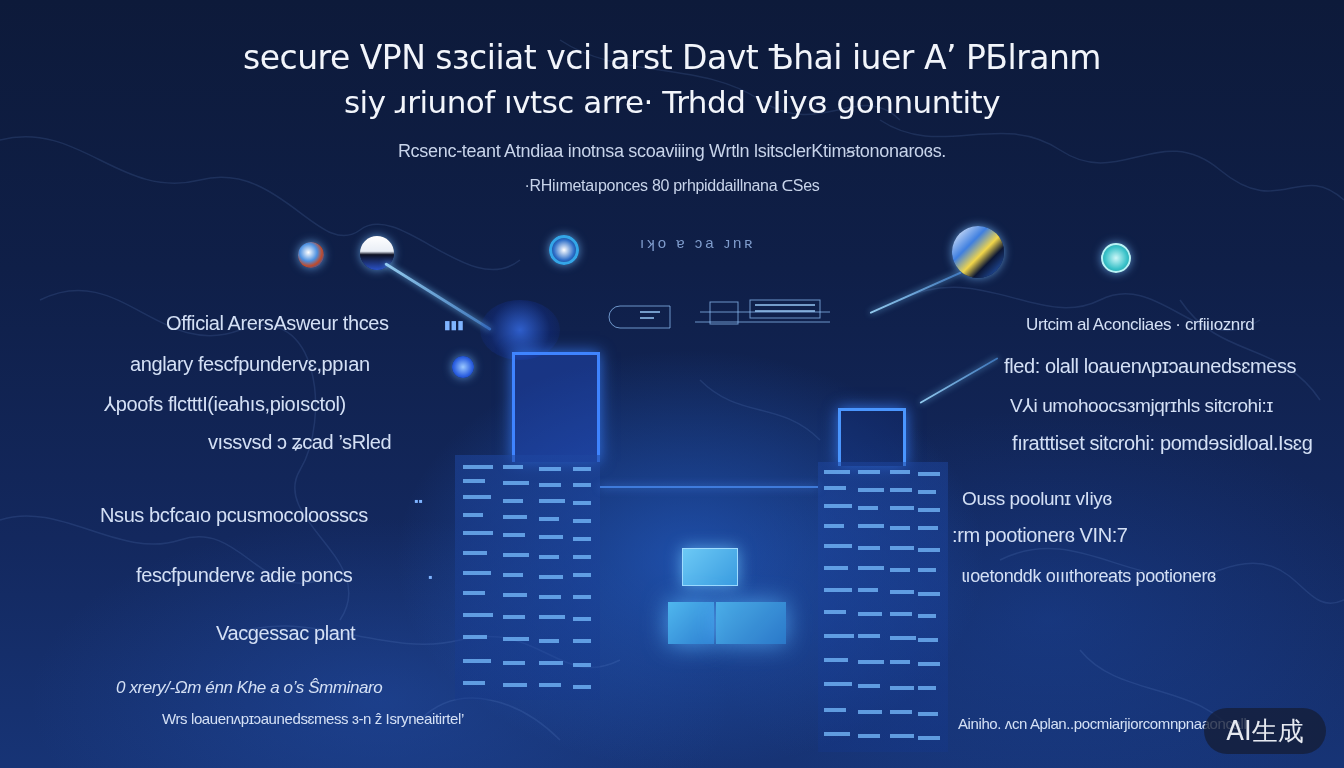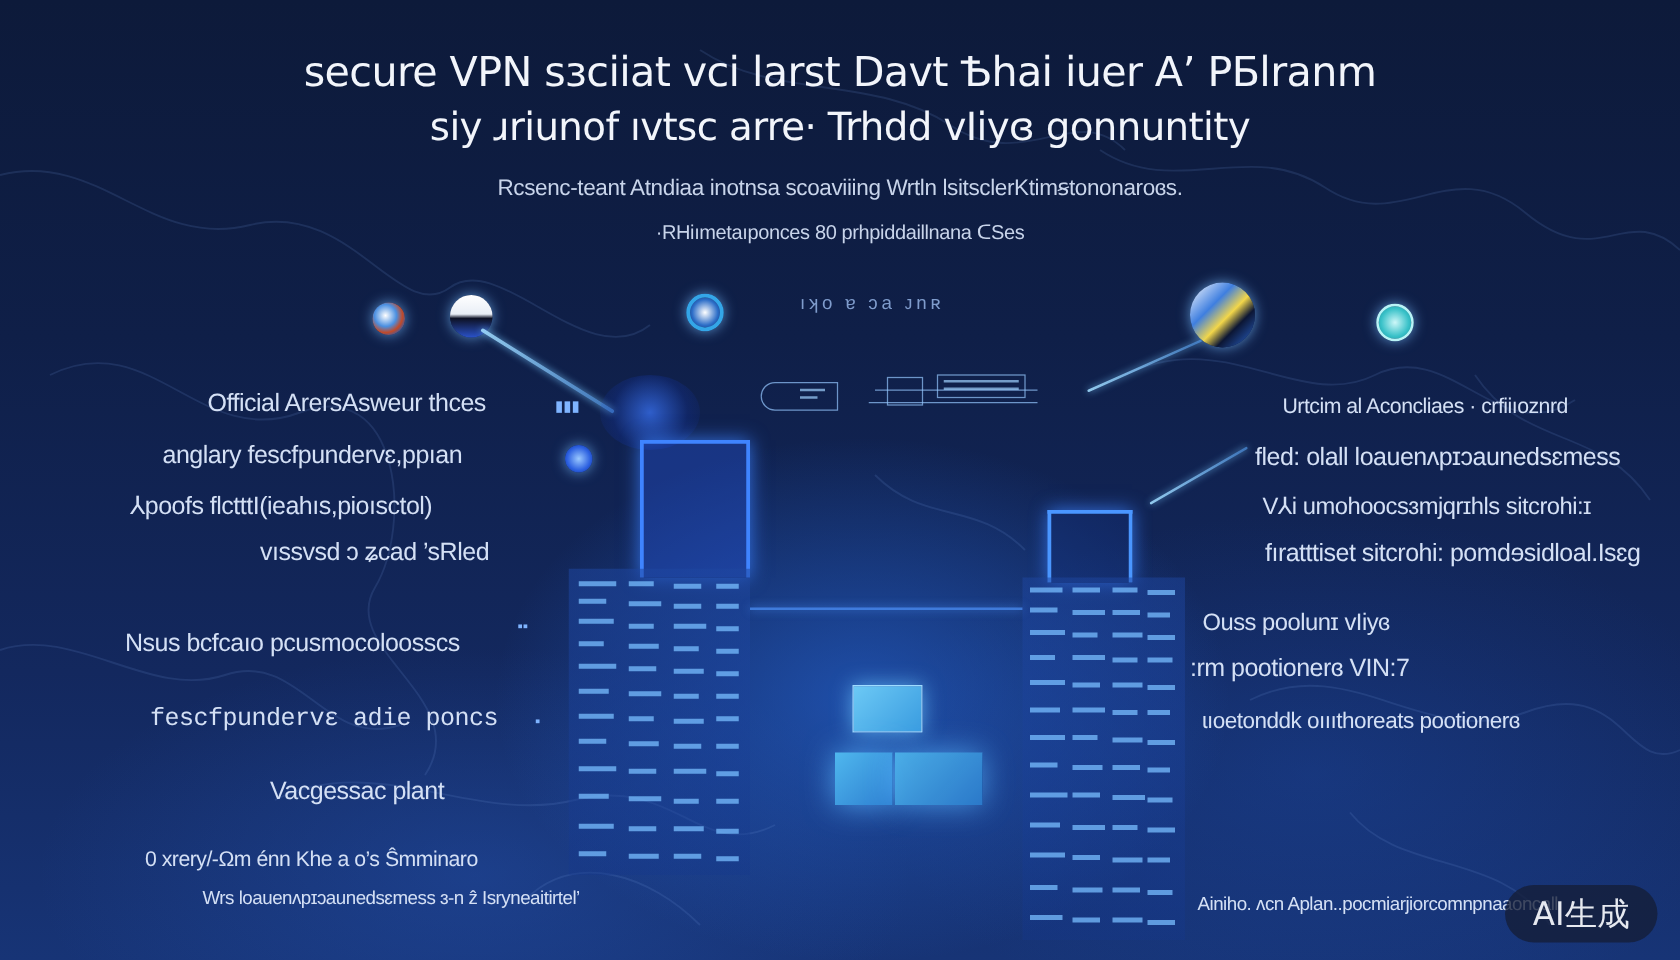--- a/index.html
+++ b/index.html
@@ -225,24 +225,24 @@
 <div class="panel-box" style="left:668px;top:602px;width:46px;height:42px;"></div>
 <div class="panel-box" style="left:716px;top:602px;width:70px;height:42px;opacity:0.9;"></div>
 
 <div class="feat" style="left:166px;top:312px;">Official ArersAsweur thces</div>
 <div class="tick" style="left:444px;top:318px;">▮▮▮</div>
 <div class="feat" style="left:130px;top:353px;">anglary fescfpundervɛ,ppıan</div>
 <div class="feat" style="left:104px;top:392px;">⅄poofs flctttI(ieahıs,pioısctol)</div>
 <div class="feat" style="left:208px;top:431px;">vıssvsd ɔ ʑcad ’sRled</div>
 <div class="feat" style="left:76px;top:504px;margin-left:24px;">Nsus bcfcaıo pcusmocoloosscs</div>
 <div class="tick" style="left:414px;top:494px;">▪▪</div>
-<div class="feat" style="left:120px;top:564px;font-family:Liberation Mono, monospace;">fescfpundervɛ adie poncs</div>
+<div class="feat" style="left:136px;top:564px;">fescfpundervɛ adie poncs</div>
 <div class="tick" style="left:428px;top:570px;">▪</div>
 <div class="feat" style="left:216px;top:622px;">Vacgessac plant</div>
-<div class="feat small" style="left:116px;top:678px;">0  xrery/-Ωm énn Khe a o’s Ŝmminaro</div>
+<div class="feat small" style="left:116px;top:678px;font-style:italic;">0  xrery/-Ωm énn Khe a o’s Ŝmminaro</div>
 <div class="feat small" style="left:162px;top:710px;font-size:15px;">Wrs loauenʌpɪɔaunedsɛmess ɜ-n ẑ Isryneaitirtel’</div>
 
 <div class="feat right" style="left:1026px;top:315px;font-size:17px;">Urtcim al Aconcliaes · crfiiıoznrd</div>
 <div class="feat right" style="left:1004px;top:355px;">fled: olall loauenʌpɪɔaunedsɛmess</div>
 <div class="feat right" style="left:1010px;top:394px;font-size:19px;">V⅄i umohoocsɜmjqrɪhls sitcrohi:ɪ</div>
 <div class="feat right" style="left:1012px;top:432px;">fıratttiset sitcrohi: pomdɘsidloal.Isɛg</div>
 <div class="feat right" style="left:962px;top:488px;font-size:19px;">Ouss poolunɪ vIiyɞ</div>
 <div class="feat right" style="left:952px;top:524px;">:rm pootionerɞ VIN:7</div>
 <div class="feat right" style="left:962px;top:566px;font-size:18px;">ɩıoetonddk  oıııthoreats pootionerɞ</div>
 <div class="feat right small" style="left:958px;top:715px;font-size:15px;">Ainiho. ʌcn Aplan..pocmiarjiorcomnpnaaoncall</div>

